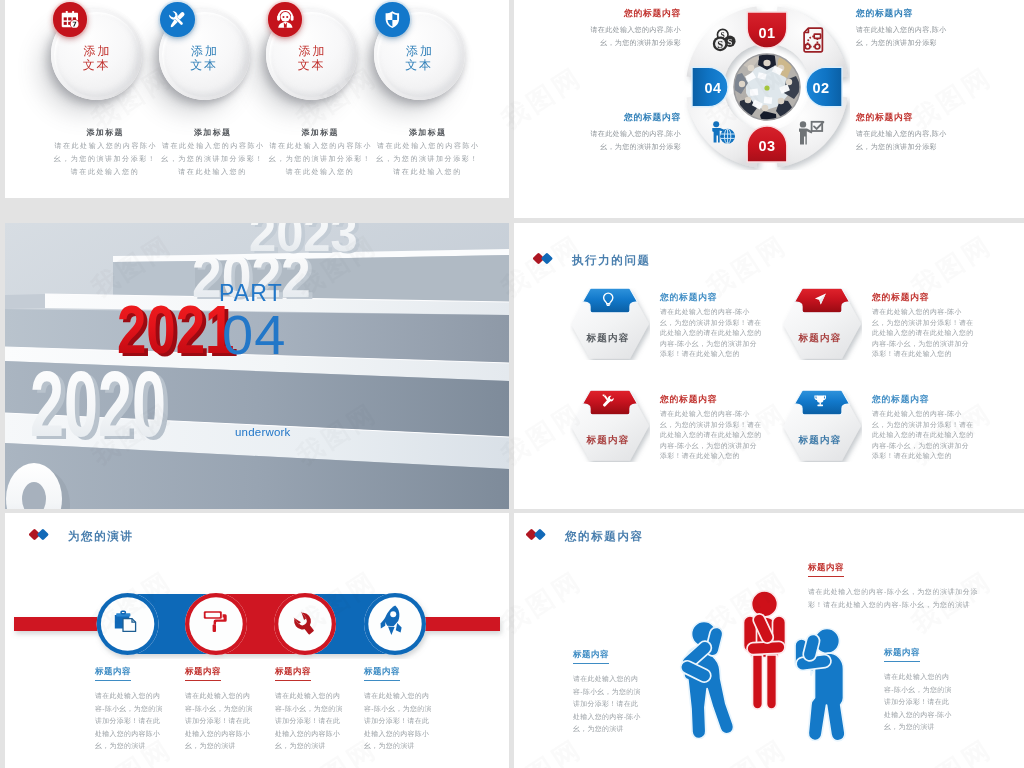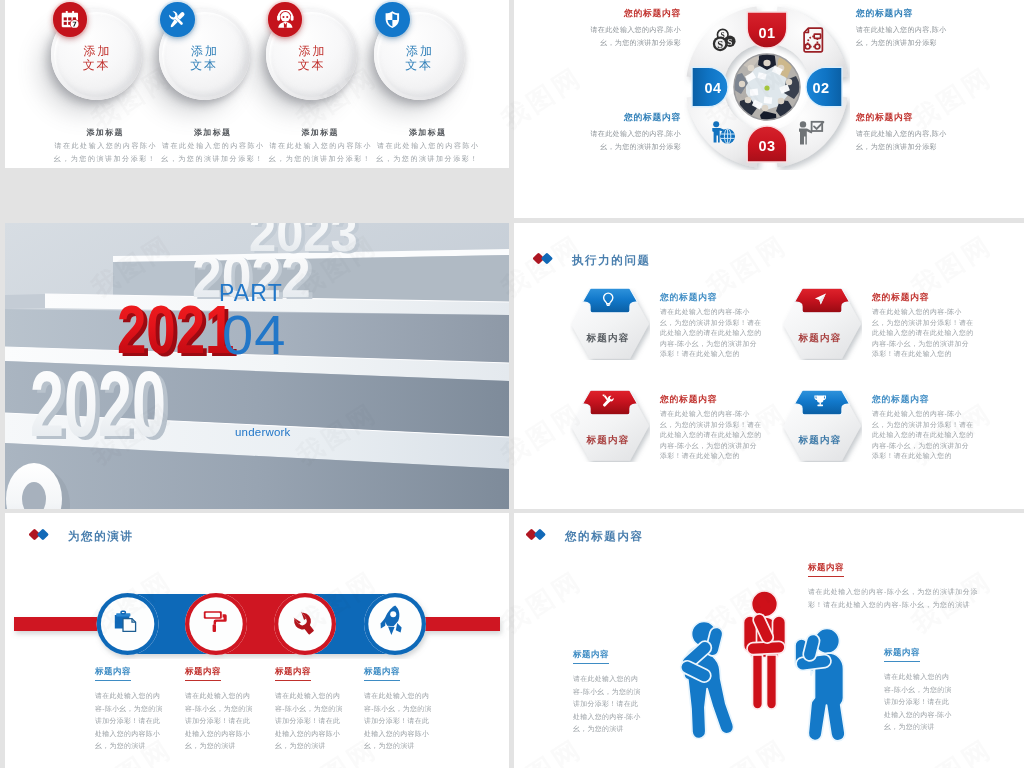--- a/index.html
+++ b/index.html
@@ -1,21 +1,21 @@
 <!DOCTYPE html>
 <html><head>
 <meta charset="utf-8">
 <style>
   html,body{margin:0;padding:0;}
   body{width:1024px;height:768px;overflow:hidden;background:#e3e3e3;
        font-family:"Liberation Sans",sans-serif;-webkit-font-smoothing:antialiased;}
   .grid{position:absolute;left:0;top:0;width:1024px;height:768px;}
   .slide{position:absolute;background:#fff;overflow:hidden;}
   
-  #s1{left:5px;  top:0px;   width:504px; height:168px;}
+  #s1{left:5px;  top:0px;   width:504px; height:198px;}
   #s2{left:514px;top:0px;   width:510px; height:218px;}
   #s3{left:5px;  top:223px; width:504px; height:286px;}
   #s4{left:514px;top:223px; width:510px; height:286px;}
   #s5{left:5px;  top:513px; width:504px; height:255px;}
   #s6{left:514px;top:513px; width:510px; height:255px;}
 
   
   .s1col{position:absolute;top:0;width:120px;height:218px;}
   .s1disc{position:absolute;left:6px;top:9px;width:91px;height:91px;border-radius:50%;
     background:linear-gradient(135deg,#fbfbfc 0%,#f4f4f5 40%,#e6e6e8 75%,#dadbdd 100%);

